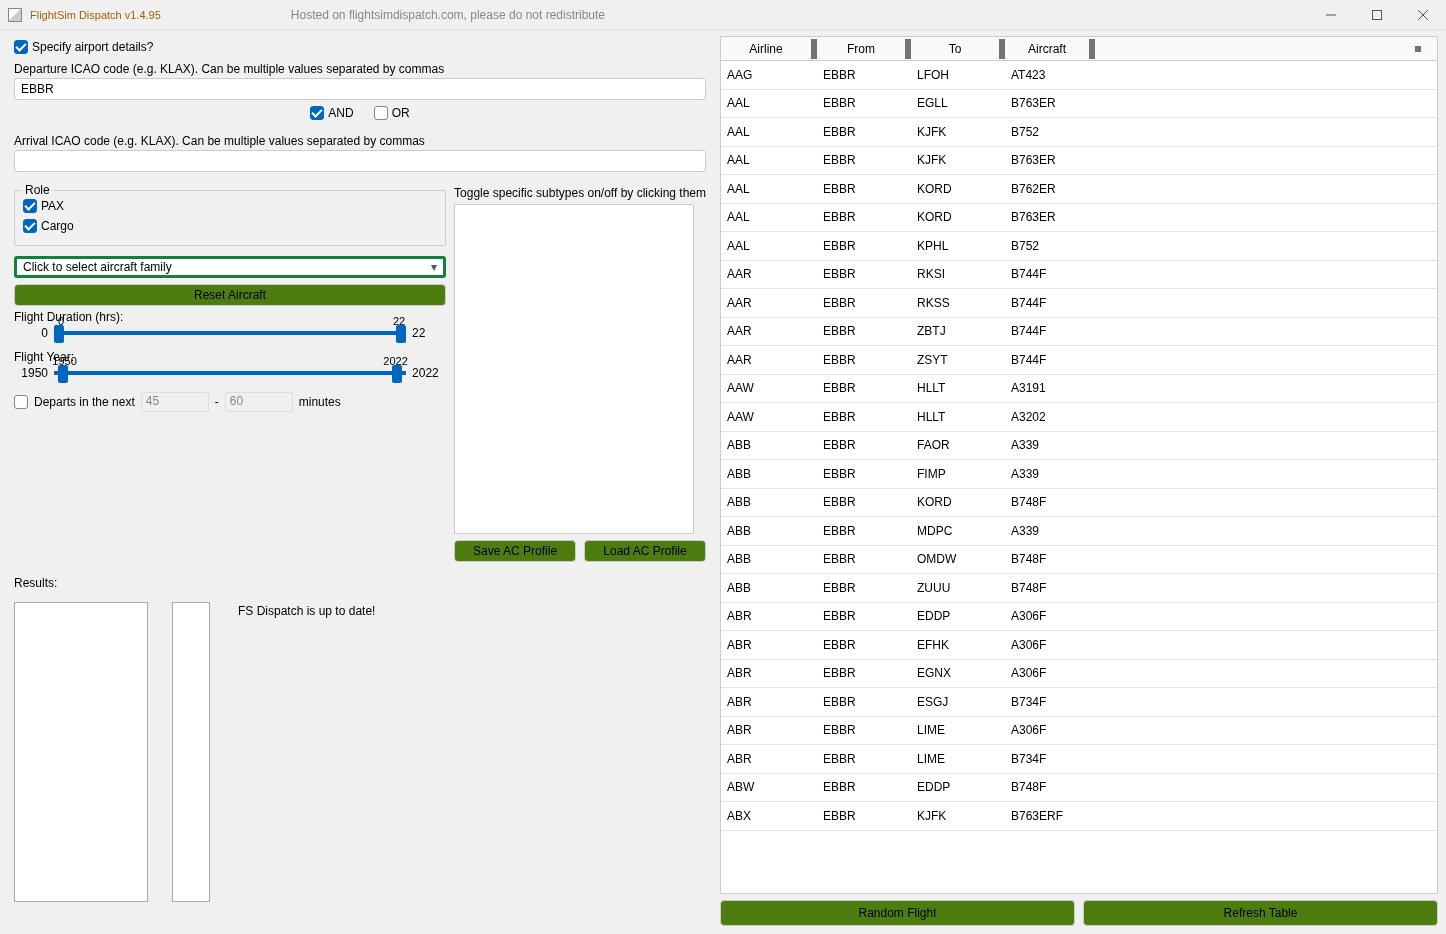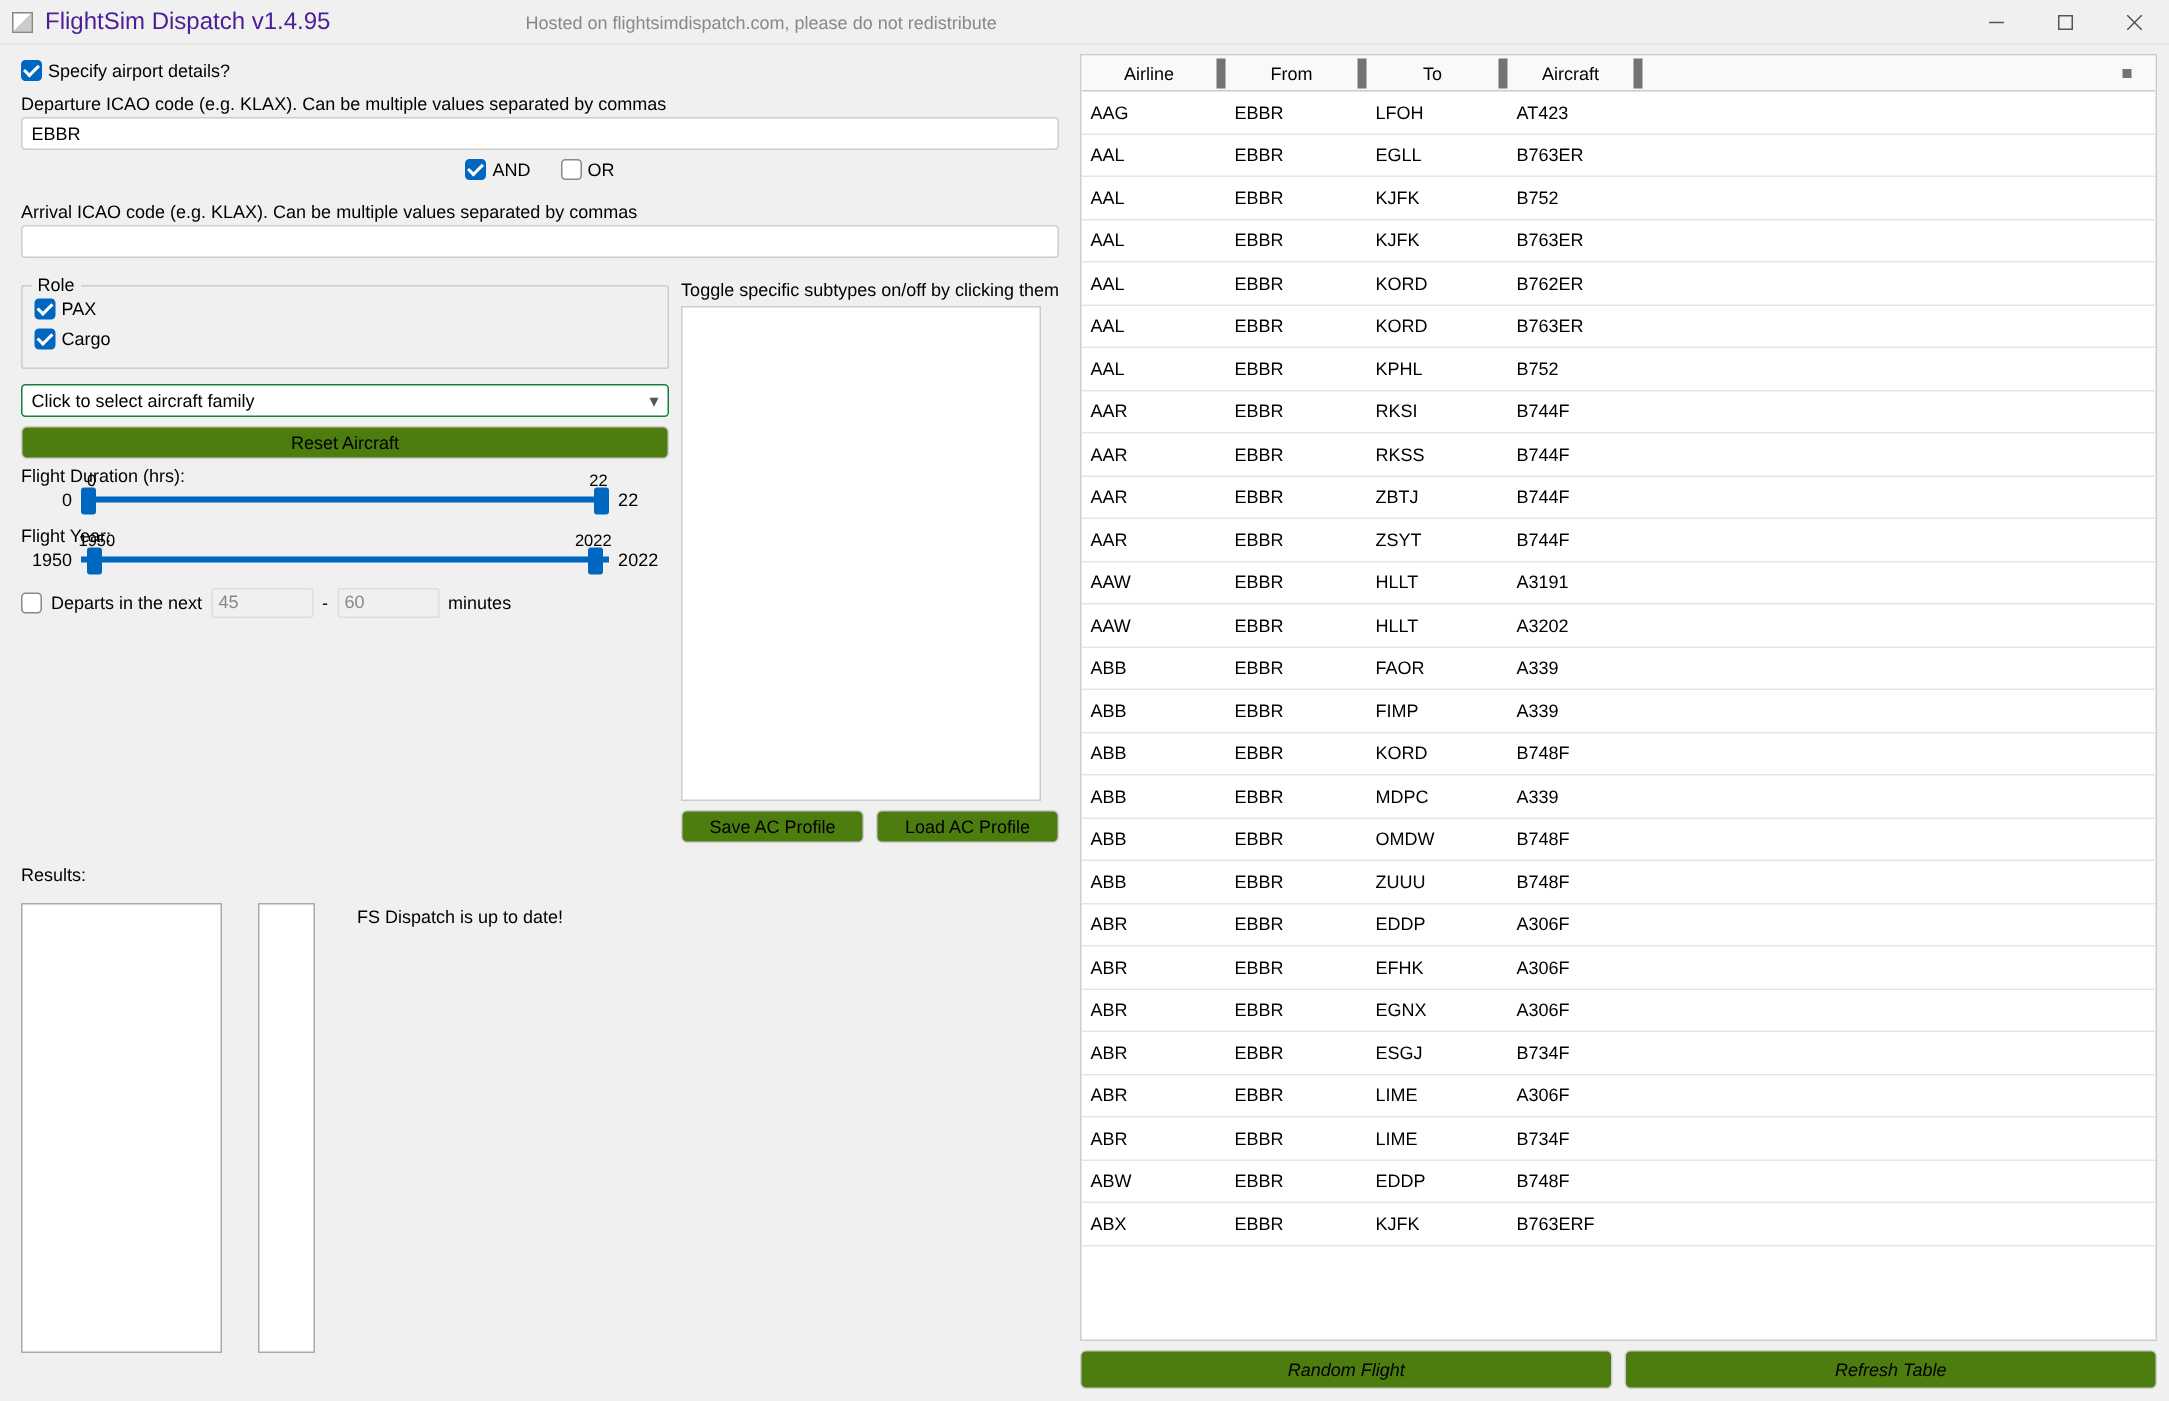--- a/index.html
+++ b/index.html
@@ -22,21 +22,21 @@
   padding: 0 8px;
   border-bottom: 1px solid #e0e0e0;
   position: relative;
 }
 .titlebar .app-icon {
   width: 14px; height: 14px;
   border: 1px solid #888;
   margin-right: 8px;
   background: linear-gradient(135deg,#fff 50%,#ccc 50%);
 }
-.titlebar .title { color: #4c1d95; font-size: 16px; }
+.titlebar .title { color: #a16207; font-size: 11px; }
 .titlebar .subtitle { color: #888; font-size: 12px; margin-left: 130px; }
 .win-controls { position: absolute; right: 0; top: 0; display:flex; }
 .win-btn { width: 46px; height: 30px; display:flex; align-items:center; justify-content:center; color:#555;}
 .win-btn svg { width:10px; height:10px; }
 
 .main {
   flex: 1;
   display: flex;
   overflow: hidden;
 }
@@ -84,21 +84,21 @@
   background:#fff;
 }
 .andor-row { display:flex; justify-content:center; gap:20px; margin:6px 0;}
 .btn {
   background:#4d7c0f; border:1px solid #ccc; border-radius:4px;
   padding:3px 10px; font-size:12px; cursor:pointer;
   text-align:center;
 }
 .btn-wide { width:100%; display:block; }
 .select {
-  width:100%; height:22px; border:1px solid #15803d; border-radius:3px;
+  width:100%; height:22px; border:3px solid #15803d; border-radius:3px;
   background:#fff; padding:2px 6px; font-size:12px;
   display:flex; align-items:center; justify-content:space-between;
   cursor:pointer;
 }
 .select .chev { color:#555; }
 
 
 .group {
   border:1px solid #ccc; border-radius:2px;
   padding:8px; margin-top:8px; position:relative;
@@ -155,21 +155,21 @@
 }
 .thead { display:flex; border-bottom:1px solid #ccc; background:#f9f9f9; height:24px; align-items:center;}
 .th { text-align:center; font-size:12px; padding:3px 6px; border-right:6px solid #737373;}
 .tbody { flex:1; overflow-y:auto; }
 .tr { display:flex; border-bottom:1px solid #e5e5e5; height:28.5px; align-items:center;}
 .td { font-size:12px; padding:4px 6px; overflow:hidden; white-space:nowrap;}
 .col-airline{ width:96px;} .col-from{width:94px;} .col-to{width:94px;} .col-ac{width:90px;} .col-rest{flex:1;}
 .scroll-gutter{width:16px; border-left:1px solid #e5e5e5;}
 
 .footer-btns { display:flex; gap:8px; margin-top:6px; }
-.footer-btns .btn { flex:1; padding:5px;font-style:italic; }
+.footer-btns .btn { flex:1; padding:5px; }
 
 </style>
 </head>
 <body>
 
 <div class="titlebar">
   <div class="app-icon"></div>
   <span class="title">FlightSim Dispatch v1.4.95</span>
   <span class="subtitle">Hosted on flightsimdispatch.com, please do not redistribute</span>
   <div class="win-controls">

